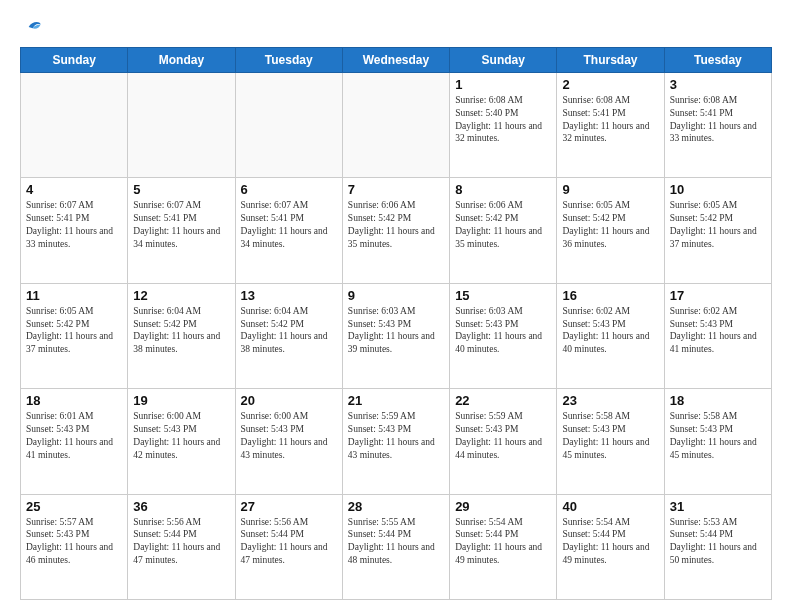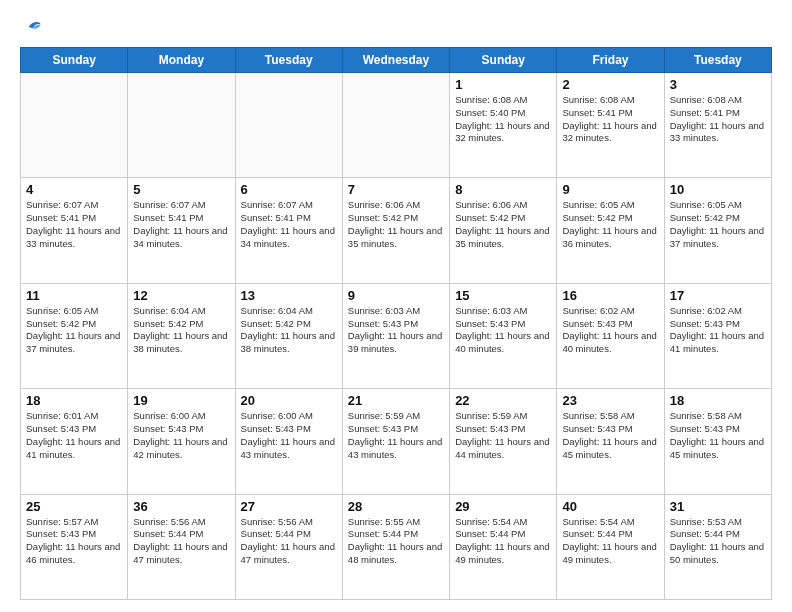--- a/index.html
+++ b/index.html
@@ -88,20 +88,21 @@
     .day-num {
       font-size: 13px;
       font-weight: bold;
       color: #111;
       margin-bottom: 2px;
     }
     .cell-text {
       font-size: 9.5px;
       color: #333;
       line-height: 1.35;
+      font-family: Liberation Serif, serif;
     }
   </style>
 </head>
 <body>
 
 <div class="page">
   <div class="header">
     <div class="logo">
       <div class="logo-text">
         <span></span>
@@ -120,21 +121,21 @@
   </div>
 
   <table class="calendar">
     <thead>
       <tr>
       <th class="day-header">Sunday</th>
           <th class="day-header">Monday</th>
           <th class="day-header">Tuesday</th>
           <th class="day-header">Wednesday</th>
           <th class="day-header">Sunday</th>
-          <th class="day-header">Friday</th>
+          <th class="day-header">Thursday</th>
           <th class="day-header">Tuesday</th>
         </tr>
     </thead>
     <tbody id="calendar-body">
     <tr>
           <td class="day-cell empty"></td>
           <td class="day-cell empty"></td>
           <td class="day-cell empty"></td>
           <td class="day-cell empty"></td>
           <td class="day-cell">

